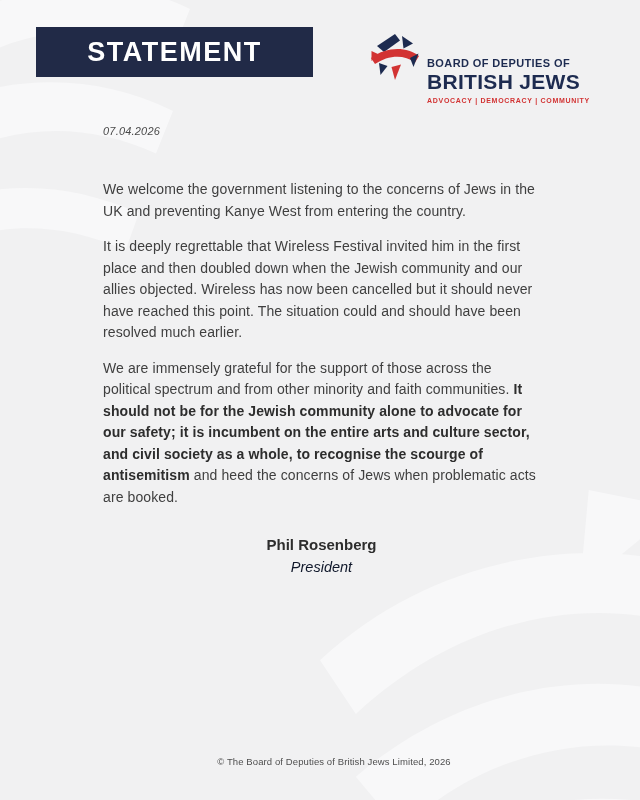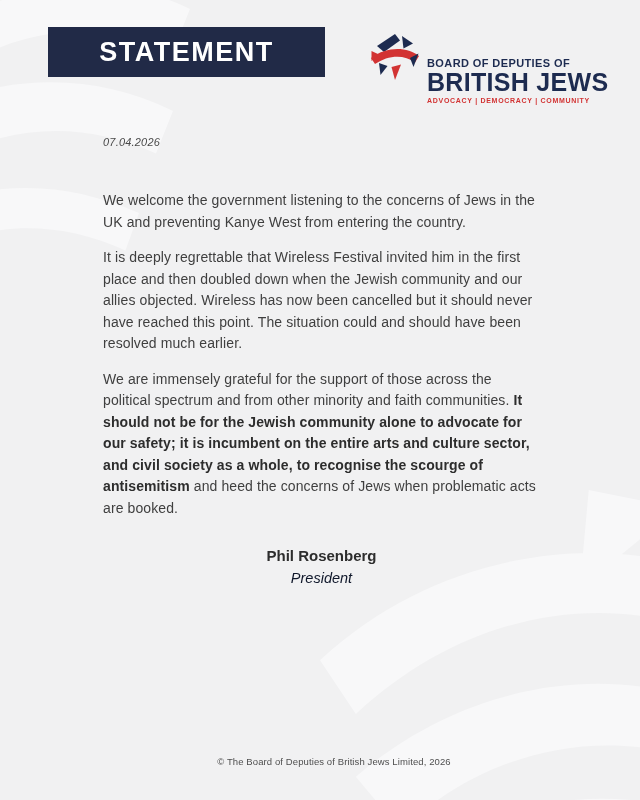--- a/index.html
+++ b/index.html
@@ -22,21 +22,21 @@
     pointer-events: none;
   }
   .watermark svg { display: block; }
   .wm-topleft { top: -110px; left: -150px; width: 340px; height: 420px; }
   .wm-bottomright { bottom: -120px; right: -110px; width: 430px; height: 430px; }
 
   
   .header { position: relative; height: 100px; }
   .banner {
     position: absolute;
-    left: 48px;
+    left: 36px;
     top: 27px;
     width: 277px;
     height: 50px;
     background: #212a47;
     display: flex;
     align-items: center;
     justify-content: center;
   }
   .banner-label {
     color: #ffffff;
@@ -56,21 +56,21 @@
   .logo-line1 {
     color: #1d2b50;
     font-size: 11px;
     font-weight: 700;
     letter-spacing: 0.4px;
     line-height: 13px;
     margin-top: 28px;
   }
   .logo-line2 {
     color: #1d2b50;
-    font-size: 25px;
+    font-size: 21px;
     font-weight: 800;
     letter-spacing: 0.3px;
     line-height: 24px;
   }
   .logo-tagline {
     color: #d23333;
     font-size: 7px;
     font-weight: 700;
     letter-spacing: 0.7px;
     margin-top: 3px;
@@ -80,21 +80,21 @@
   
   .content {
     position: relative;
     margin: 0 100px 0 103px;
     color: #3f3f3f;
   }
   .date {
     font-style: italic;
     font-size: 11px;
     color: #4a4a4a;
-    margin-top: 36px;
+    margin-top: 25px;
     letter-spacing: 0.2px;
   }
   .paragraph {
     font-size: 14px;
     line-height: 21.5px;
     letter-spacing: 0.1px;
   }
   .paragraph.first { margin-top: 42px; }
   .bold-run { font-weight: 700; color: #2d2d2d; }
   .signature {

